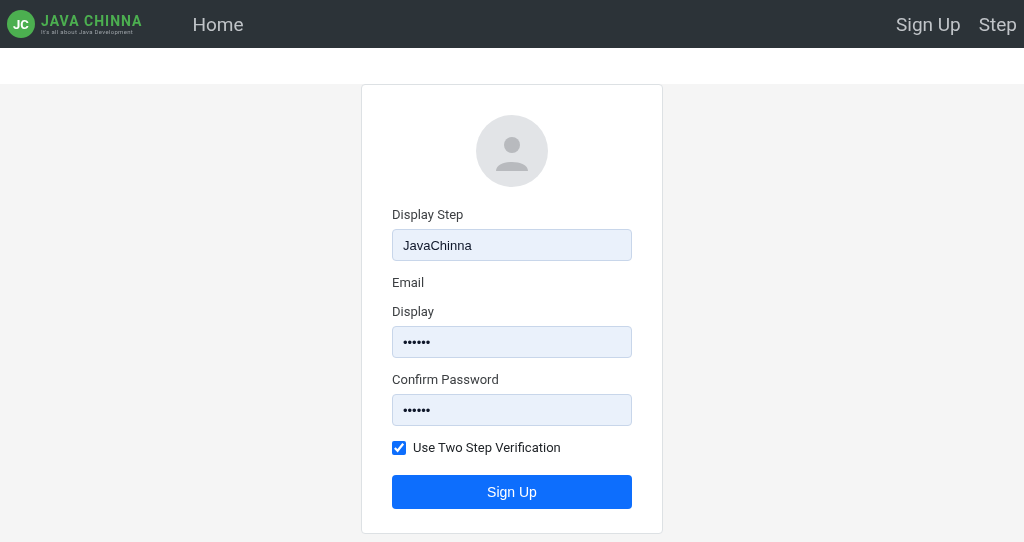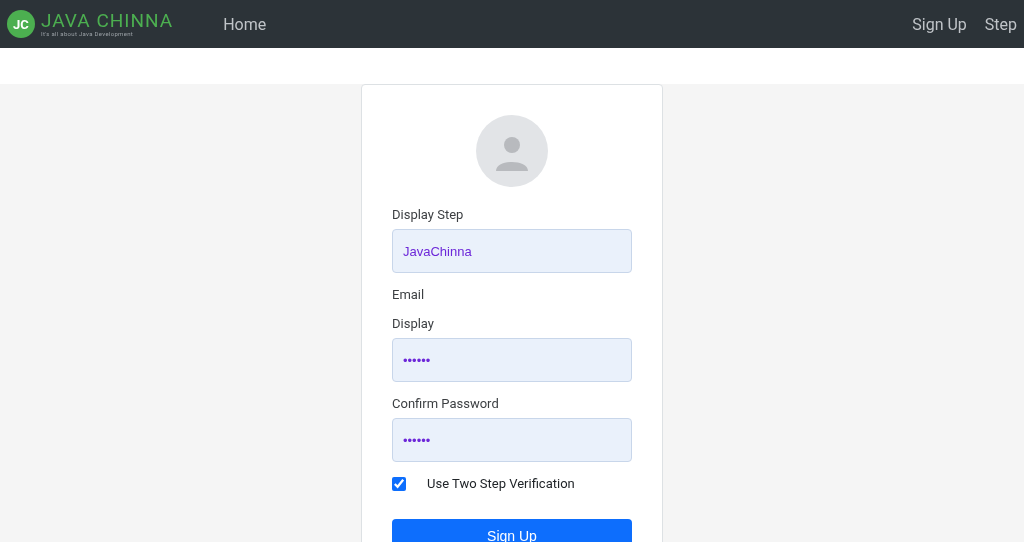--- a/index.html
+++ b/index.html
@@ -34,39 +34,39 @@
       border-radius: 50%;
       display: flex;
       align-items: center;
       justify-content: center;
       color: white;
       font-weight: bold;
       font-size: 13px;
     }
     .logo-text {
       color: #4CAF50;
-      font-weight: normal;
-      font-size: 19px;
+      font-weight: bold;
+      font-size: 14px;
       letter-spacing: 1px;
       line-height: 1;
     }
     .logo-sub {
       color: #9aa0a5;
       font-size: 6px;
       letter-spacing: 0.3px;
     }
     .nav-left {
       display: flex;
       align-items: center;
       gap: 30px;
     }
     .nav-link {
       color: #c0c4c8;
       text-decoration: none;
-      font-size: 16px;
+      font-size: 19px;
       margin-left: 20px;
     }
     .nav-right {
       margin-left: auto;
       display: flex;
       gap: 18px;
     }
     .nav-right .nav-link {
       margin-left: 0;
     }
@@ -109,37 +109,37 @@
       margin-bottom: 14px;
     }
     .form-label {
       display: block;
       font-size: 13px;
       color: #3c3f42;
       margin-bottom: 7px;
     }
     .form-input {
       width: 100%;
-      height: 44px;
+      height: 32px;
       border: 1px solid #ced4da;
       border-radius: 4px;
       padding: 0 10px;
       font-size: 13px;
-      color: #6d28d9;
+      color: #0f172a;
       background: white;
     }
     .form-input.filled-blue {
       background: #eaf1fb;
       border-color: #c8d6ea;
     }
     .checkbox-row {
       display: flex;
       align-items: center;
-      gap: 21px;
-      margin-bottom: 28px;
+      gap: 7px;
+      margin-bottom: 20px;
       margin-top: 4px;
     }
     .checkbox {
       width: 14px;
       height: 14px;
       accent-color: #0d6efd;
     }
     .checkbox-label {
       font-size: 13px;
       color: #212529;

